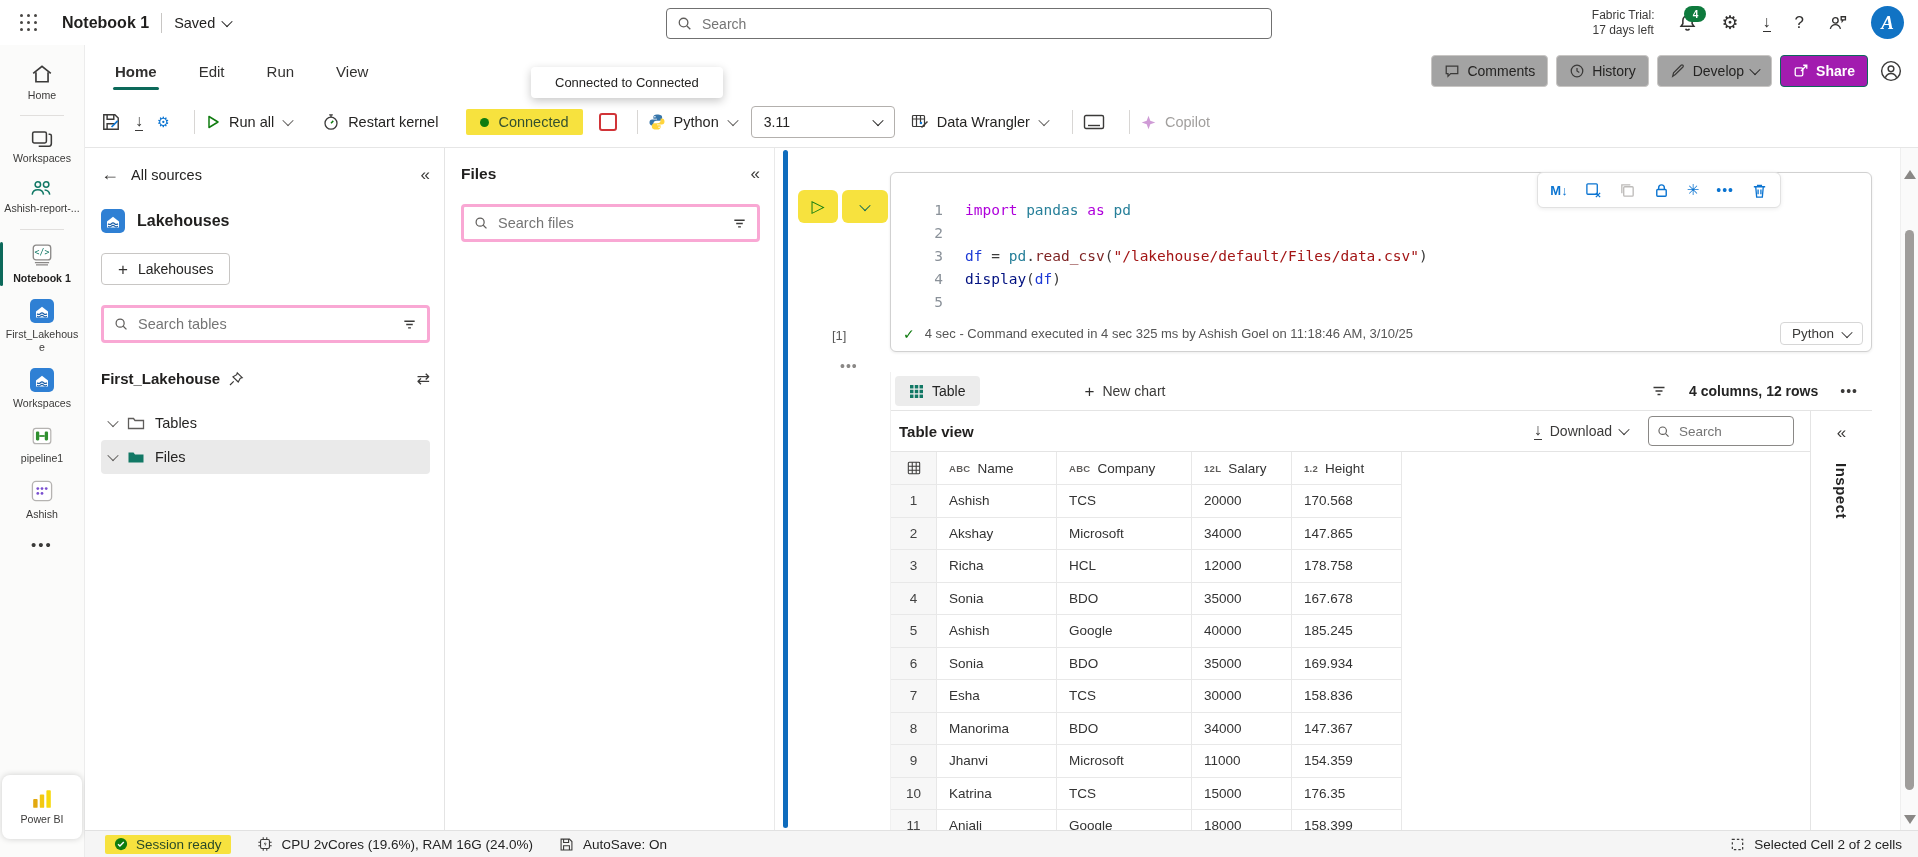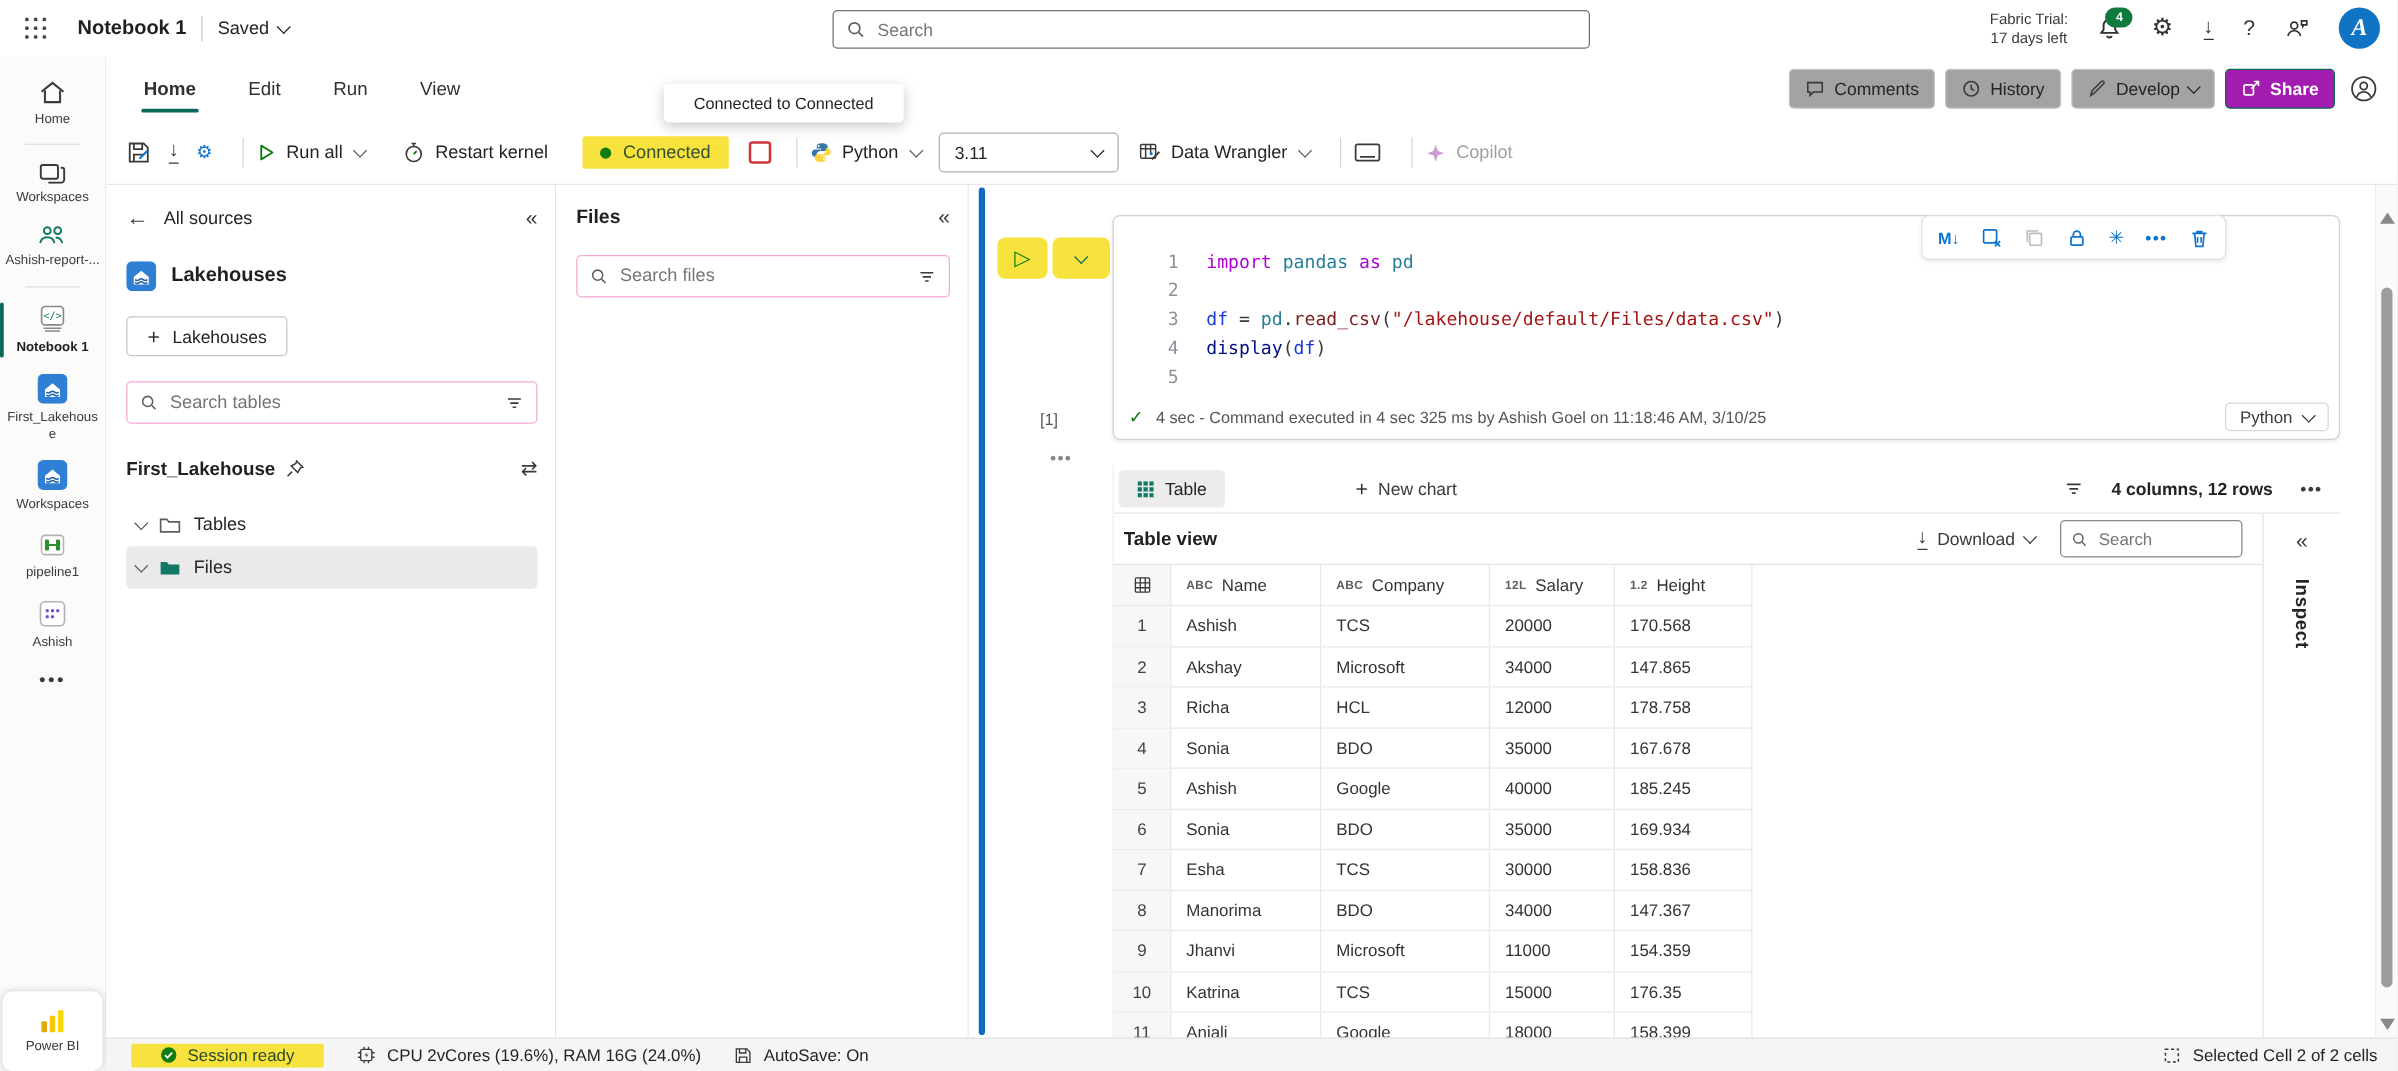--- a/index.html
+++ b/index.html
@@ -29,21 +29,21 @@
   .avatar{width:33px;height:33px;border-radius:50%;background:#1173c4;color:#fff;display:flex;align-items:center;justify-content:center;font-family:"Liberation Serif",serif;font-style:italic;font-weight:700;font-size:19px;cursor:pointer;}
 
   
   .rail{position:absolute;left:0;top:45px;width:85px;bottom:0;background:#fbfbfa;border-right:1px solid #ececec;display:flex;flex-direction:column;align-items:center;padding-top:12px;box-sizing:border-box;}
   .rail-item{width:84px;display:flex;flex-direction:column;align-items:center;gap:5px;padding:7px 0;cursor:pointer;position:relative;}
   .rail-item .lbl{font-size:10.6px;color:#3b3a39;text-align:center;line-height:1.25;max-width:76px;overflow-wrap:anywhere;}
   .rail-item.active::before{content:"";position:absolute;left:0;top:6px;bottom:6px;width:3px;background:#0c695a;border-radius:2px;}
   .rail-item.active .lbl{font-weight:700;color:#201f1e;}
   .rail-div{width:44px;height:1px;background:#e1dfdd;margin:6px 0;}
   .rail-more{color:#3b3a39;font-size:15px;letter-spacing:2px;padding:8px 0;cursor:pointer;}
-  .pbi-card{position:absolute;left:2px;bottom:0;width:80px;height:64px;background:#fff;border-radius:8px;box-shadow:0 0 6px rgba(0,0,0,.18);display:flex;flex-direction:column;align-items:center;justify-content:center;gap:4px;cursor:pointer;}
+  .pbi-card{position:absolute;left:2px;bottom:18px;width:80px;height:64px;background:#fff;border-radius:8px;box-shadow:0 0 6px rgba(0,0,0,.18);display:flex;flex-direction:column;align-items:center;justify-content:center;gap:4px;cursor:pointer;}
   .pbi-card .lbl{font-size:10.6px;color:#3b3a39;}
 
   
   .tabsrow{position:absolute;left:85px;top:45px;right:0;height:52px;display:flex;align-items:center;background:#fff;}
   .tabs{display:flex;gap:38px;margin-left:28px;}
   .tab{font-size:15px;color:#323130;cursor:pointer;position:relative;padding:6px 2px;}
   .tab.active{font-weight:700;}
   .tab.active::after{content:"";position:absolute;left:0;right:0;bottom:-4px;height:3px;border-radius:2px;background:#0c695a;}
   .ribbon-right{margin-left:auto;display:flex;align-items:center;gap:8px;padding-right:12px;}
   .rbtn{height:32px;border:1px solid #c8c6c4;border-radius:4px;background:#a3a3a3;display:flex;align-items:center;gap:7px;padding:0 12px;font-size:14px;color:#252423;cursor:pointer;}
@@ -66,21 +66,21 @@
   
   .explorer{position:absolute;left:85px;top:148px;width:360px;bottom:27px;background:#fff;border-right:1px solid #e4e4e4;box-sizing:border-box;padding:16px 14px 0 16px;}
   .exp-row{display:flex;align-items:center;}
   .back-row{gap:12px;color:#252423;font-size:14.5px;cursor:pointer;}
   .arrow-glyph{font-size:18px;color:#3b3a39;}
   .collapse-glyph{font-size:17px;color:#3b3a39;cursor:pointer;margin-left:auto;}
   .lh-title-row{margin-top:24px;gap:12px;}
   .lh-title{font-size:16px;font-weight:700;color:#201f1e;}
   .add-btn{margin-top:20px;height:32px;border:1px solid #c8c6c4;border-radius:4px;background:#fff;display:inline-flex;align-items:center;gap:10px;padding:0 16px;font-size:14px;color:#252423;cursor:pointer;}
   .plus{font-size:17px;font-weight:400;color:#323130;line-height:1;}
-  .searchbox{margin-top:20px;height:32px;border:1px solid #f9a8d4;border-radius:4px;display:flex;align-items:center;gap:8px;padding:0 10px;color:#605e5c;background:#fff;}
+  .searchbox{margin-top:20px;height:32px;border:3px solid #f9a8d4;border-radius:4px;display:flex;align-items:center;gap:8px;padding:0 10px;color:#605e5c;background:#fff;}
   .searchbox input{border:0;outline:0;flex:1;font:inherit;font-size:14.5px;color:#323130;background:transparent;min-width:0;}
   .lh-item-row{margin-top:26px;gap:8px;}
   .lh-item-name{font-size:15px;font-weight:700;color:#201f1e;cursor:pointer;}
   .swap-glyph{font-size:16px;color:#3b3a39;margin-left:auto;cursor:pointer;}
   .tree{margin-top:18px;}
   .tree-row{display:flex;align-items:center;gap:10px;height:34px;padding:0 8px;border-radius:4px;font-size:14.5px;color:#252423;cursor:pointer;}
   .tree-row.selected{background:#eaeaea;}
   .tree-chev{color:#605e5c;}
 
   
@@ -141,21 +141,21 @@
 
   
   .vscroll{position:absolute;right:0;top:148px;width:18px;bottom:27px;background:#fafafa;border-left:1px solid #efefef;box-sizing:border-box;}
   .vs-arrow{position:absolute;left:3px;width:0;height:0;border-left:6px solid transparent;border-right:6px solid transparent;cursor:pointer;}
   .vs-up{top:22px;border-bottom:9px solid #8a8886;}
   .vs-down{bottom:6px;border-top:9px solid #8a8886;}
   .vs-thumb{position:absolute;left:4px;top:82px;width:9px;height:560px;border-radius:5px;background:#9f9d9b;cursor:grab;}
 
   
   .statusbar{position:absolute;left:85px;right:0;bottom:0;height:27px;background:#f5f5f5;border-top:1px solid #e1e1e1;display:flex;align-items:center;font-size:13.5px;color:#242424;padding:0 16px 0 20px;box-sizing:border-box;gap:26px;}
-  .session-pill{background:#f7e23e;border-radius:2px;display:flex;align-items:center;gap:8px;padding:2px 23px;color:#294a29;}
+  .session-pill{background:#f7e23e;border-radius:2px;display:flex;align-items:center;gap:8px;padding:2px 9px;color:#294a29;}
   .sb-item{display:flex;align-items:center;gap:9px;}
   .sb-right{margin-left:auto;display:flex;align-items:center;gap:9px;cursor:pointer;}
 </style>
 </head>
 <body>
 
 <div id="app">
 
   <div class="topbar">
     <span class="waffle">

